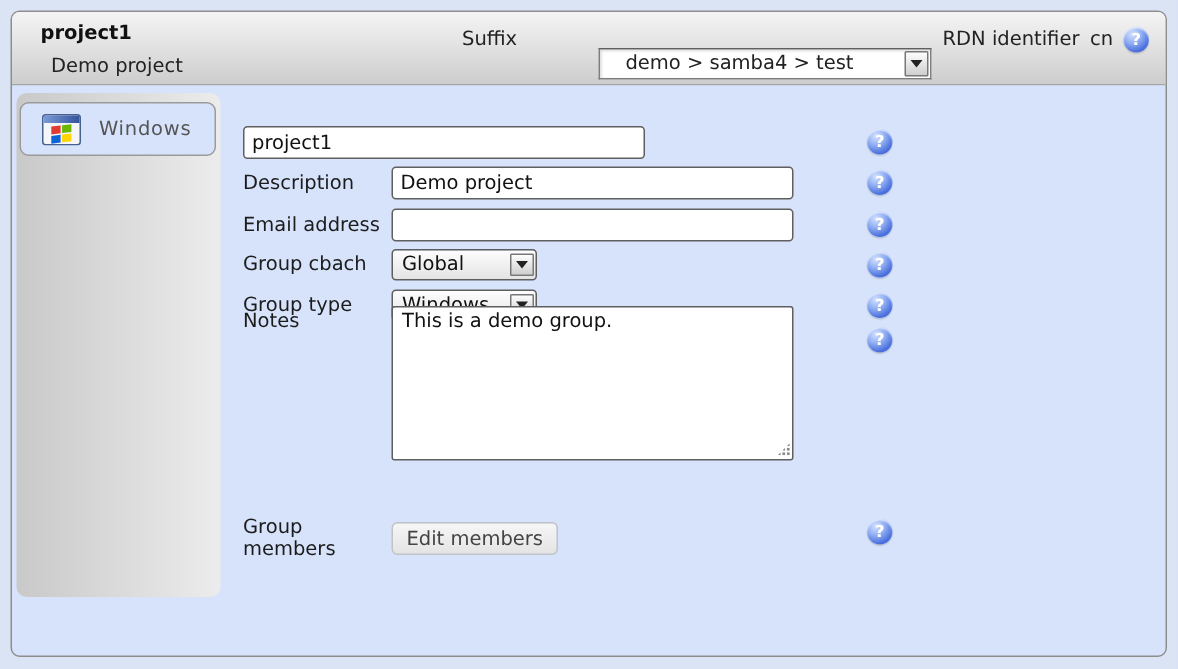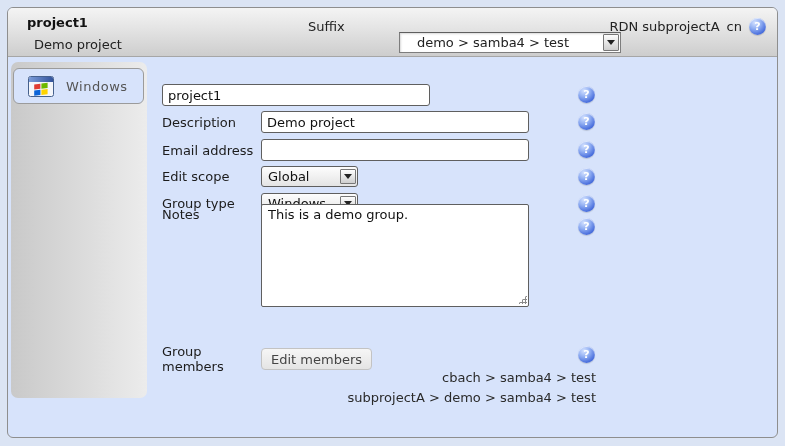--- a/index.html
+++ b/index.html
@@ -114,21 +114,21 @@
     <div class="hdr-title">project1</div>
     <div class="hdr-sub">Demo project</div>
     <div class="suffix-label">Suffix</div>
     <div class="suffix-select">
       <span class="sel-text">demo &gt; samba4 &gt; test</span>
       <span class="arrow-btn">
           <span class="arrow-down"></span>
         </span>
     </div>
     <div class="hdr-right">
-      <span>RDN subprojectA</span>
+      <span>RDN identifier</span>
       <span>cn</span>
       <span class="help">?</span>
     </div>
   </div>
 
   <div class="sidebar">
     <div class="tab">
       <svg width="26" height="21" viewBox="0 0 26 21">
         <defs>
           <linearGradient id="tg" x1="0" y1="0" x2="1" y2="0">
@@ -160,21 +160,21 @@
   </div>
   <span class="help help-col" style="top:105px;">?</span>
 
   <div class="row" style="top:131px;">
     <span class="lbl">Email address</span>
     <input class="txt" type="text" value="" style="">
   </div>
   <span class="help help-col" style="top:133px;">?</span>
 
   <div class="row" style="top:158px;">
-    <span class="lbl">Edit scope</span>
+    <span class="lbl">Group cbach</span>
     <div class="csel">
       <span class="sel-text">Global</span>
       <span class="arrow-btn">
           <span class="arrow-down"></span>
         </span>
     </div>
   </div>
   <span class="help help-col" style="top:160px;">?</span>
 
   <div class="row" style="top:185px;">
@@ -196,18 +196,14 @@
     </div>
   </div>
   <span class="help help-col" style="top:210px;">?</span>
 
   <div class="row" style="top:336px;">
     <span class="lbl">Group members</span>
     <button class="btn">Edit members</button>
   </div>
   <span class="help help-col" style="top:338px;">?</span>
 
-  <div class="members">
-    <div>cbach &gt; samba4 &gt; test</div>
-    <div>subprojectA &gt; demo &gt; samba4 &gt; test</div>
-  </div>
 
 </div>
 
 </body></html>

